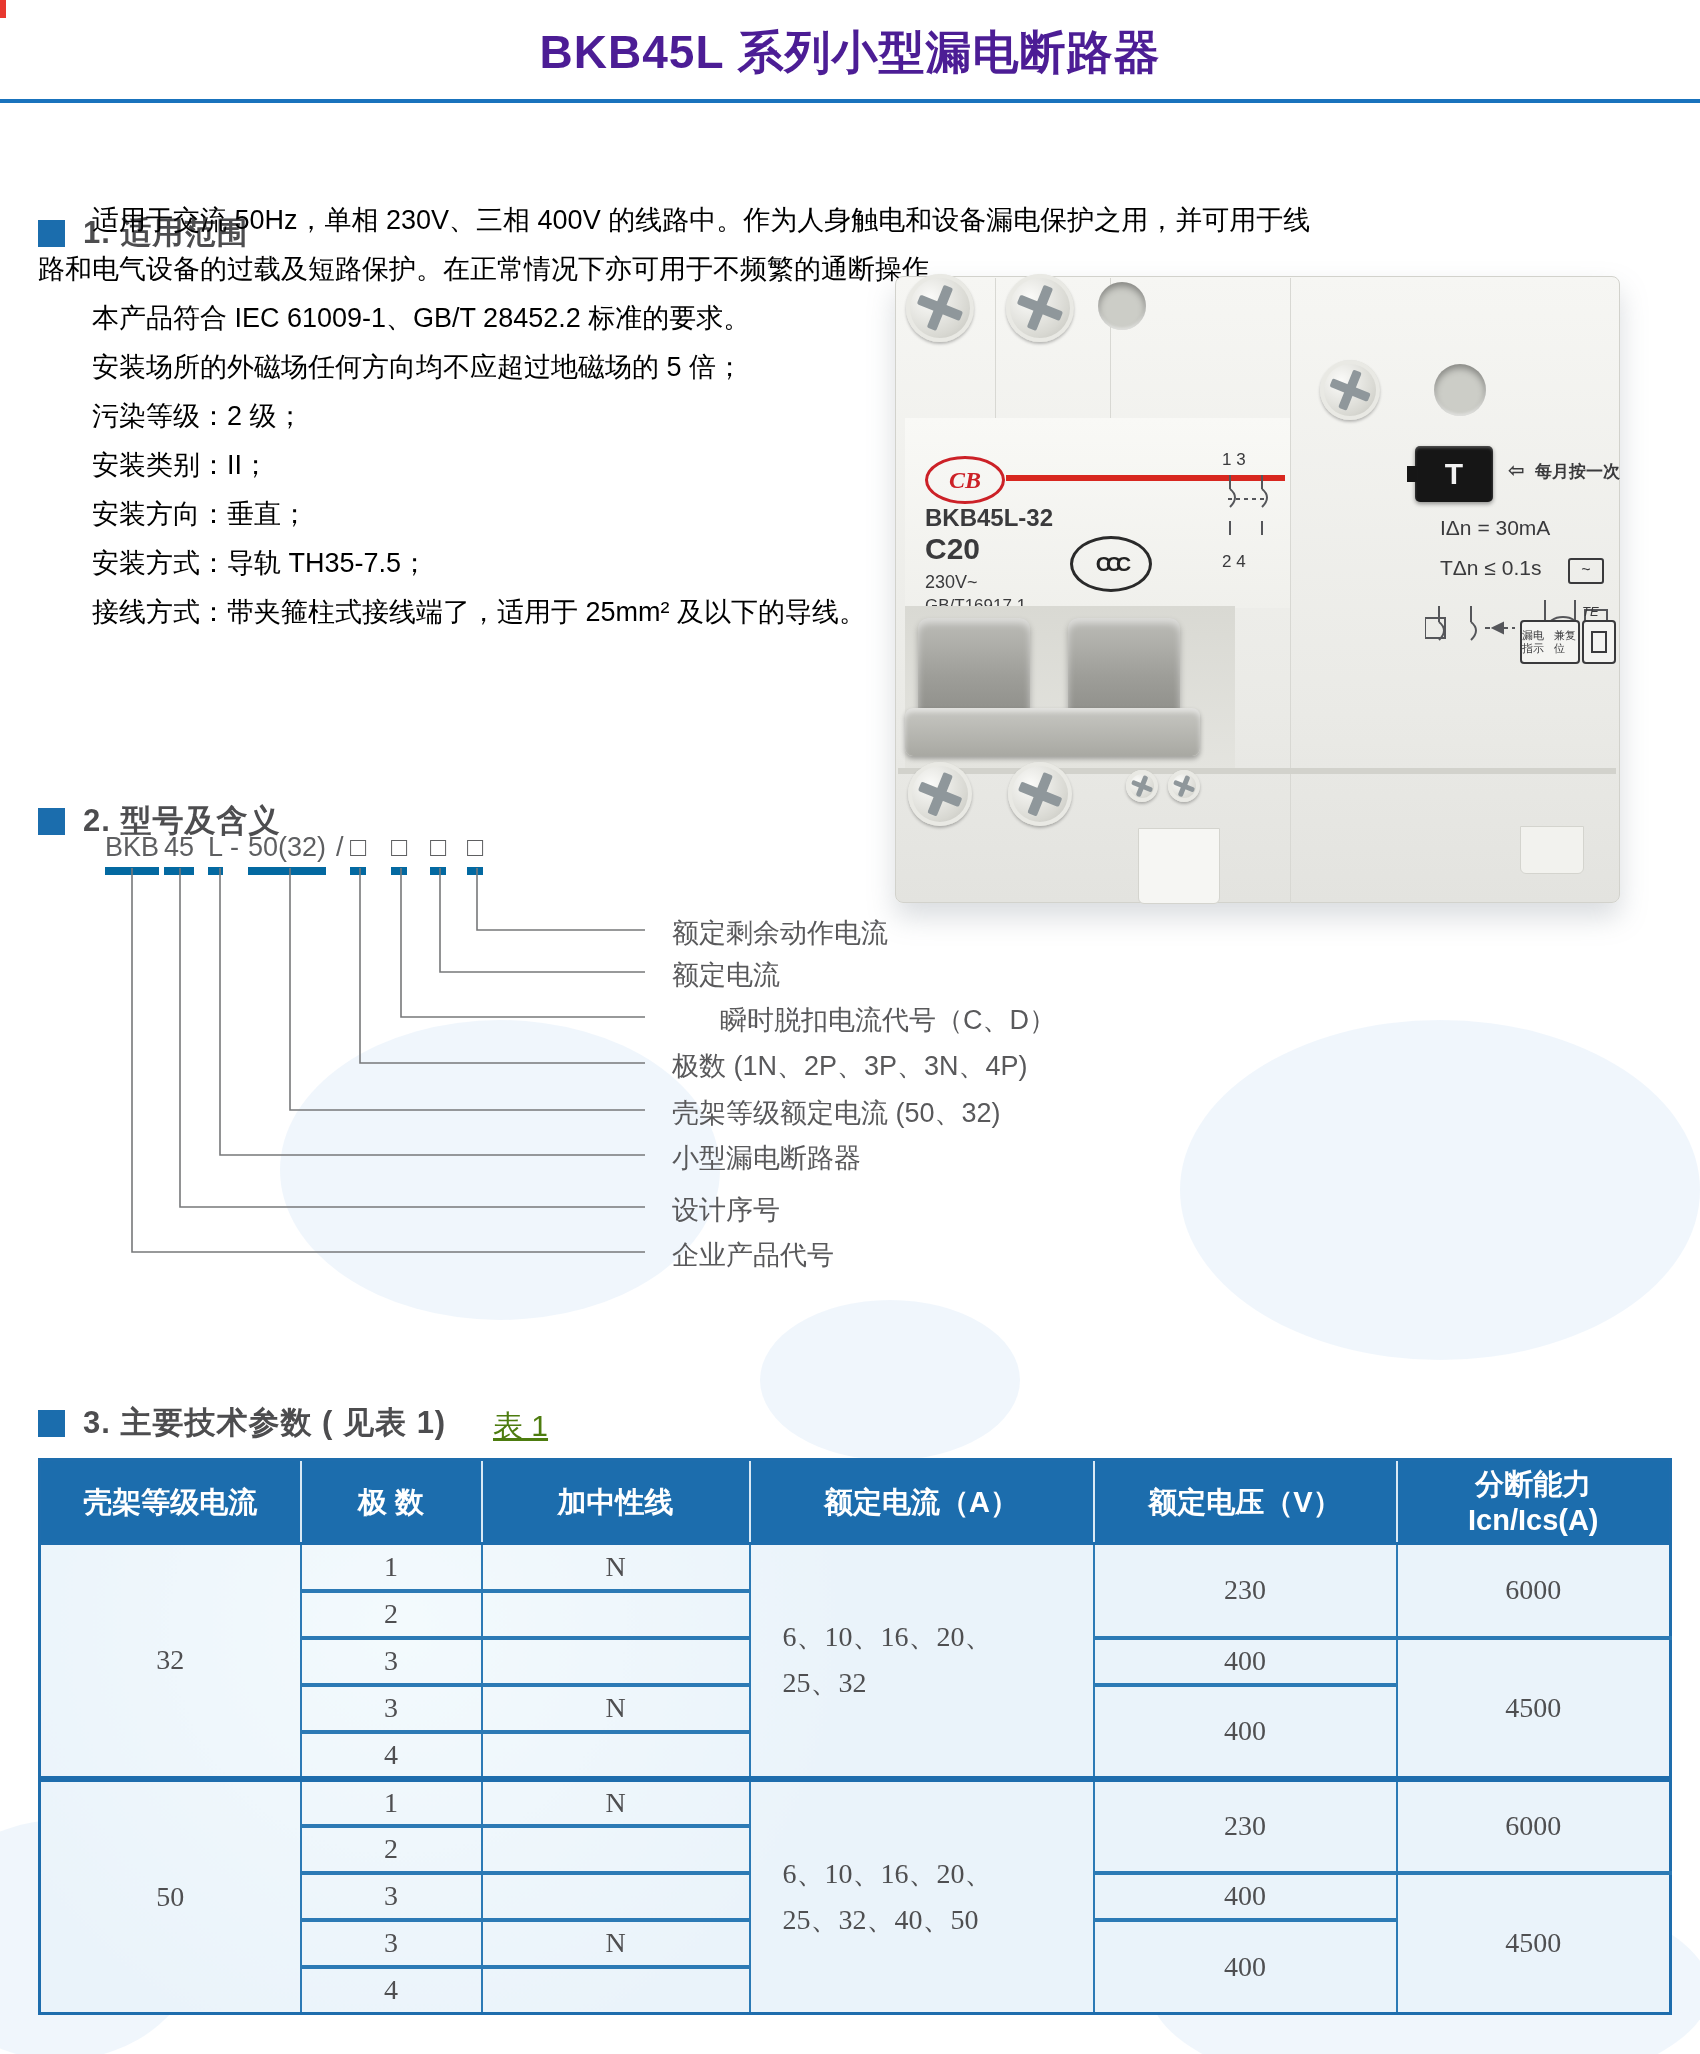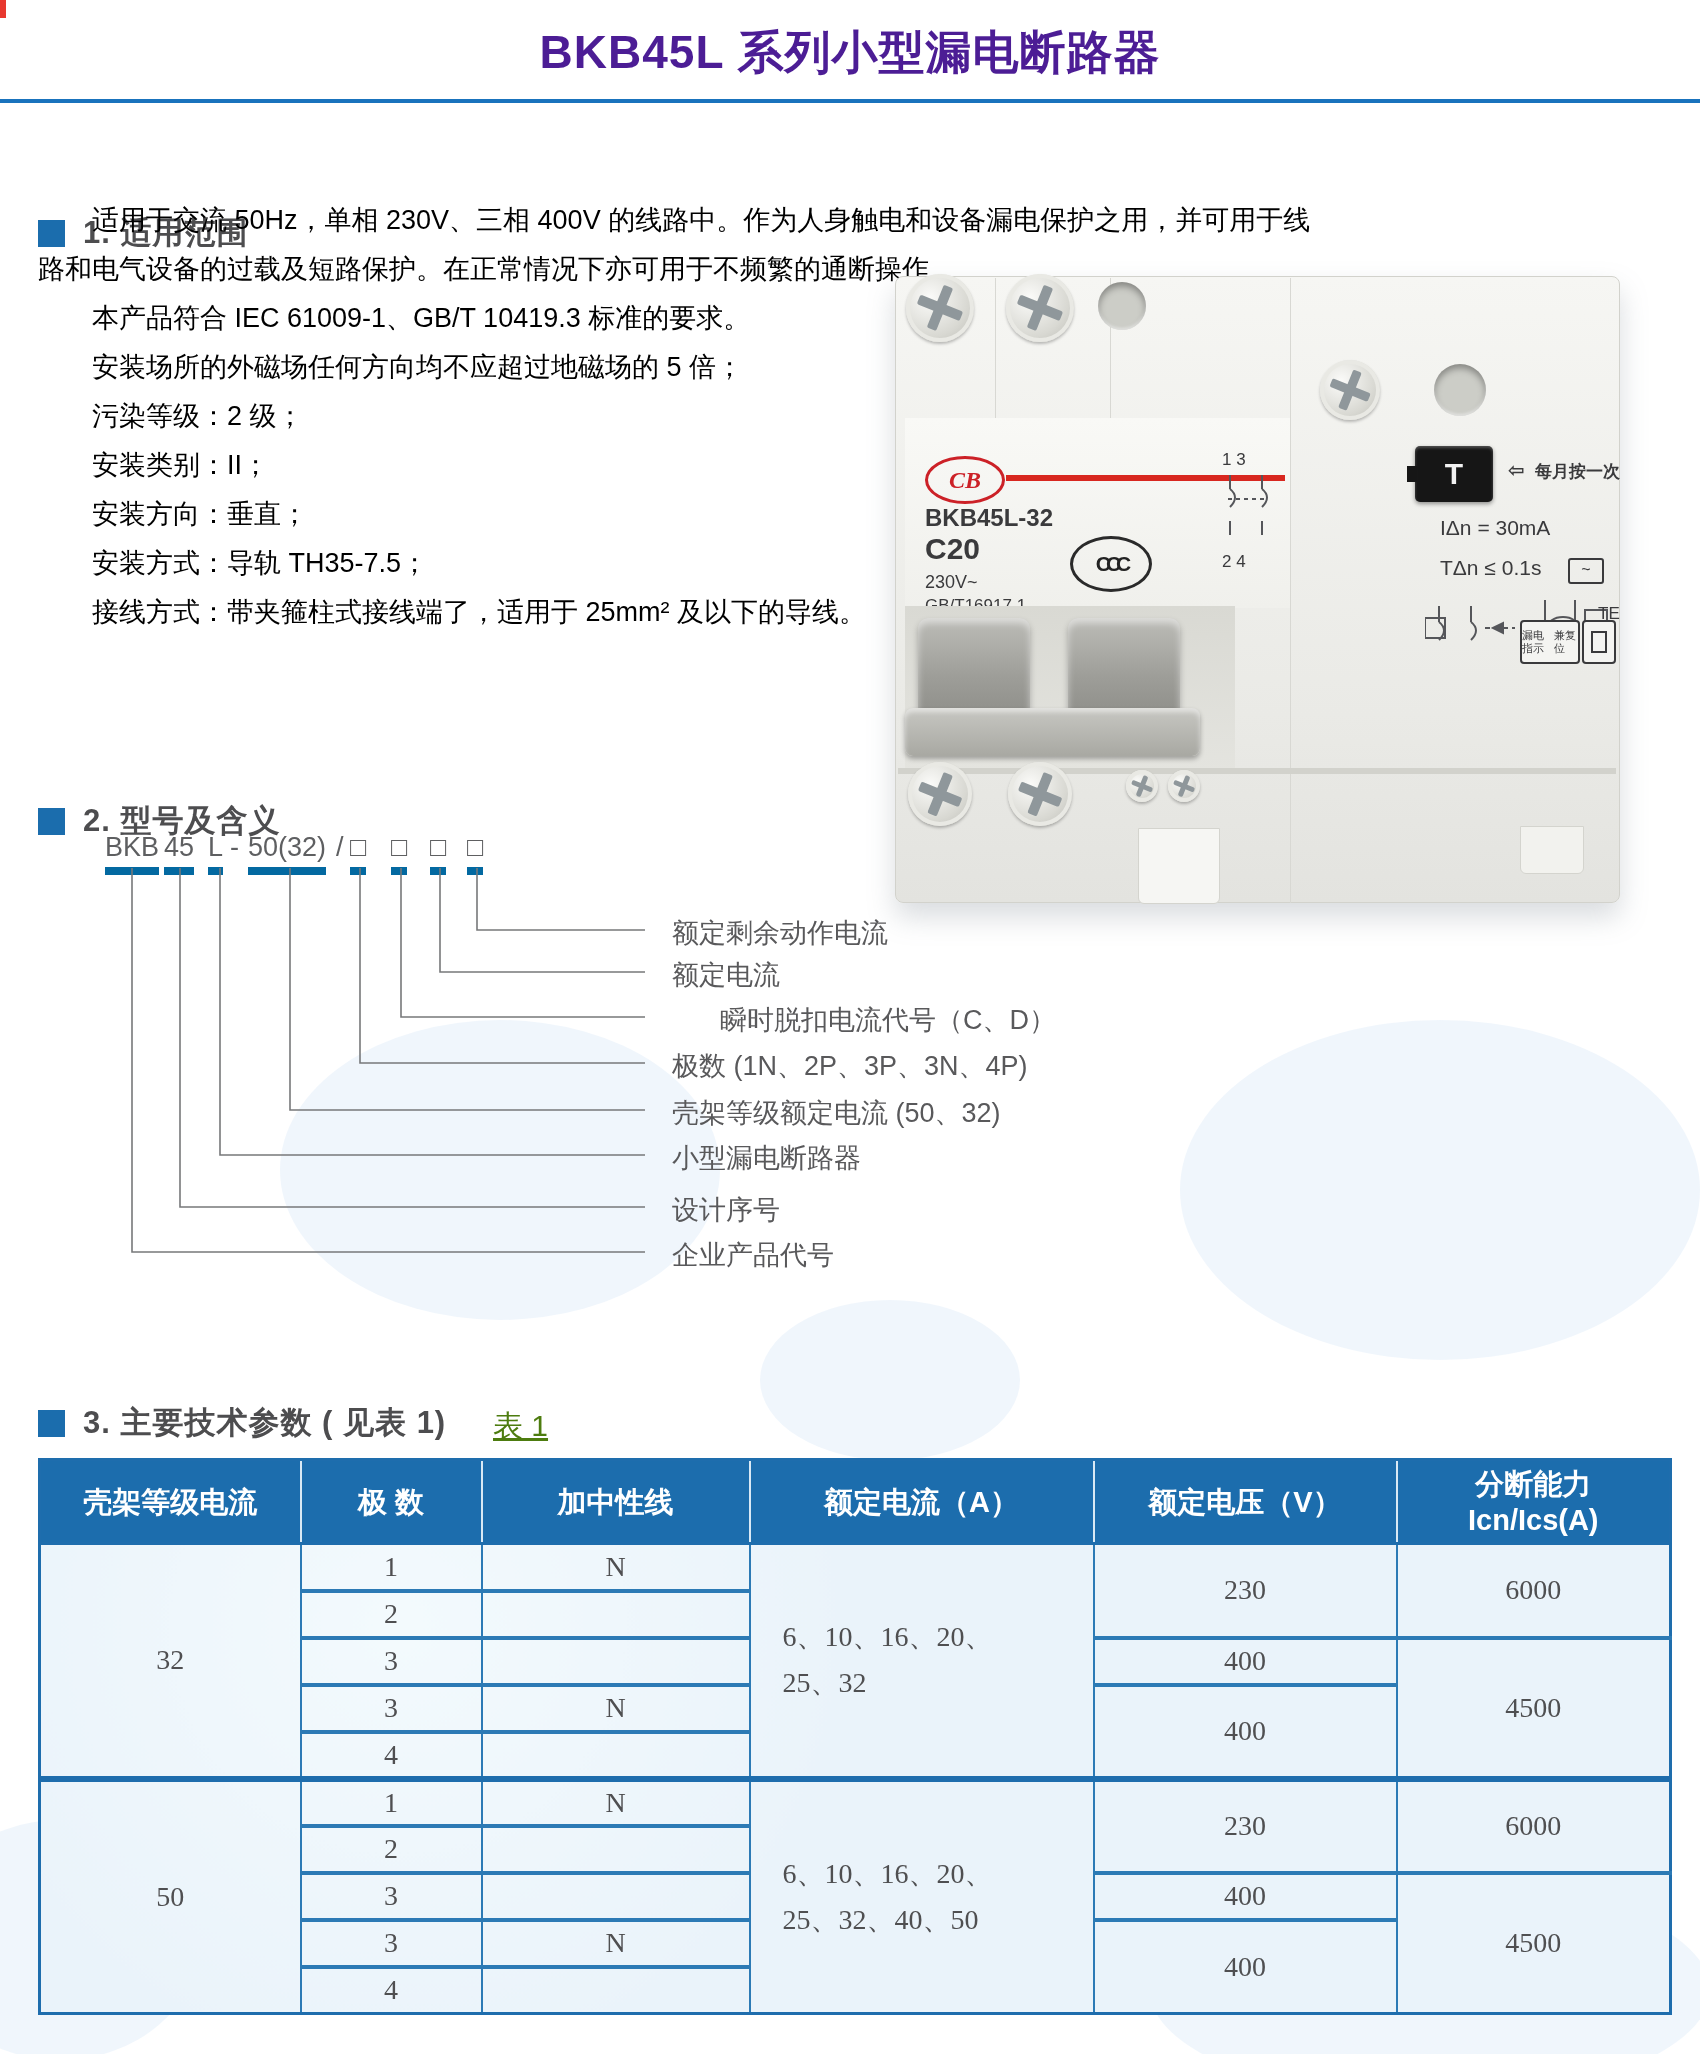--- a/index.html
+++ b/index.html
@@ -110,21 +110,21 @@
   <div class="doc-title">BKB45L 系列小型漏电断路器</div>
   <div class="title-rule"></div>
 
   <div class="sec-heading" style="top:172px;">
     <span class="sq"></span>
     <span class="sec-title">1. 适用范围</span>
   </div>
 
   <div class="s1-text">
     <div class="s1-para">适用于交流 50Hz，单相 230V、三相 400V 的线路中。作为人身触电和设备漏电保护之用，并可用于线路和电气设备的过载及短路保护。在正常情况下亦可用于不频繁的通断操作。</div>
-    <div class="s1-line">本产品符合 IEC 61009-1、GB/T 10419.3 标准的要求。</div>
+    <div class="s1-line">本产品符合 IEC 61009-1、GB/T 28452.2 标准的要求。</div>
     <div class="s1-line">安装场所的外磁场任何方向均不应超过地磁场的 5 倍；</div>
     <div class="s1-line">污染等级：2 级；</div>
     <div class="s1-line">安装类别：II；</div>
     <div class="s1-line">安装方向：垂直；</div>
     <div class="s1-line">安装方式：导轨 TH35-7.5；</div>
     <div class="s1-line">接线方式：带夹箍柱式接线端了，适用于 25mm² 及以下的导线。</div>
   </div>
 
   <div class="breaker">
     <div class="b-body"></div>
@@ -194,21 +194,21 @@
         <path d="M60,30 h30" stroke-dasharray="5 4"></path>
         <path d="M68,30 l10,-5 v10 z" fill="#55565a"></path>
         <rect x="96,18" y="20" width="20" height="20"></rect>
         <ellipse cx="138" cy="30" rx="16" ry="11"></ellipse>
         <rect x="160" y="12" width="22" height="14"></rect>
         <rect x="160" y="40" width="14" height="10"></rect>
         <path d="M120,2 v56"></path>
           <path d="M150,2 v56"></path>
       </g>
     </svg>
-    <span class="bt" style="left:718px;top:336px;font-size:17px;">TE</span>
+    <span class="bt" style="left:702px;top:336px;font-size:13px;font-style:italic;">TE</span>
     <div class="badge">
       <span>漏电指示</span>
       <span>兼复位</span>
     </div>
     <div class="badge2"></div>
 
     <div class="groove"></div>
     <div class="screw" style="left:28px;top:494px;width:64px;height:64px;"></div>
     <div class="screw" style="left:128px;top:494px;width:64px;height:64px;"></div>
     <div class="screw" style="left:246px;top:502px;width:32px;height:32px;"></div>

